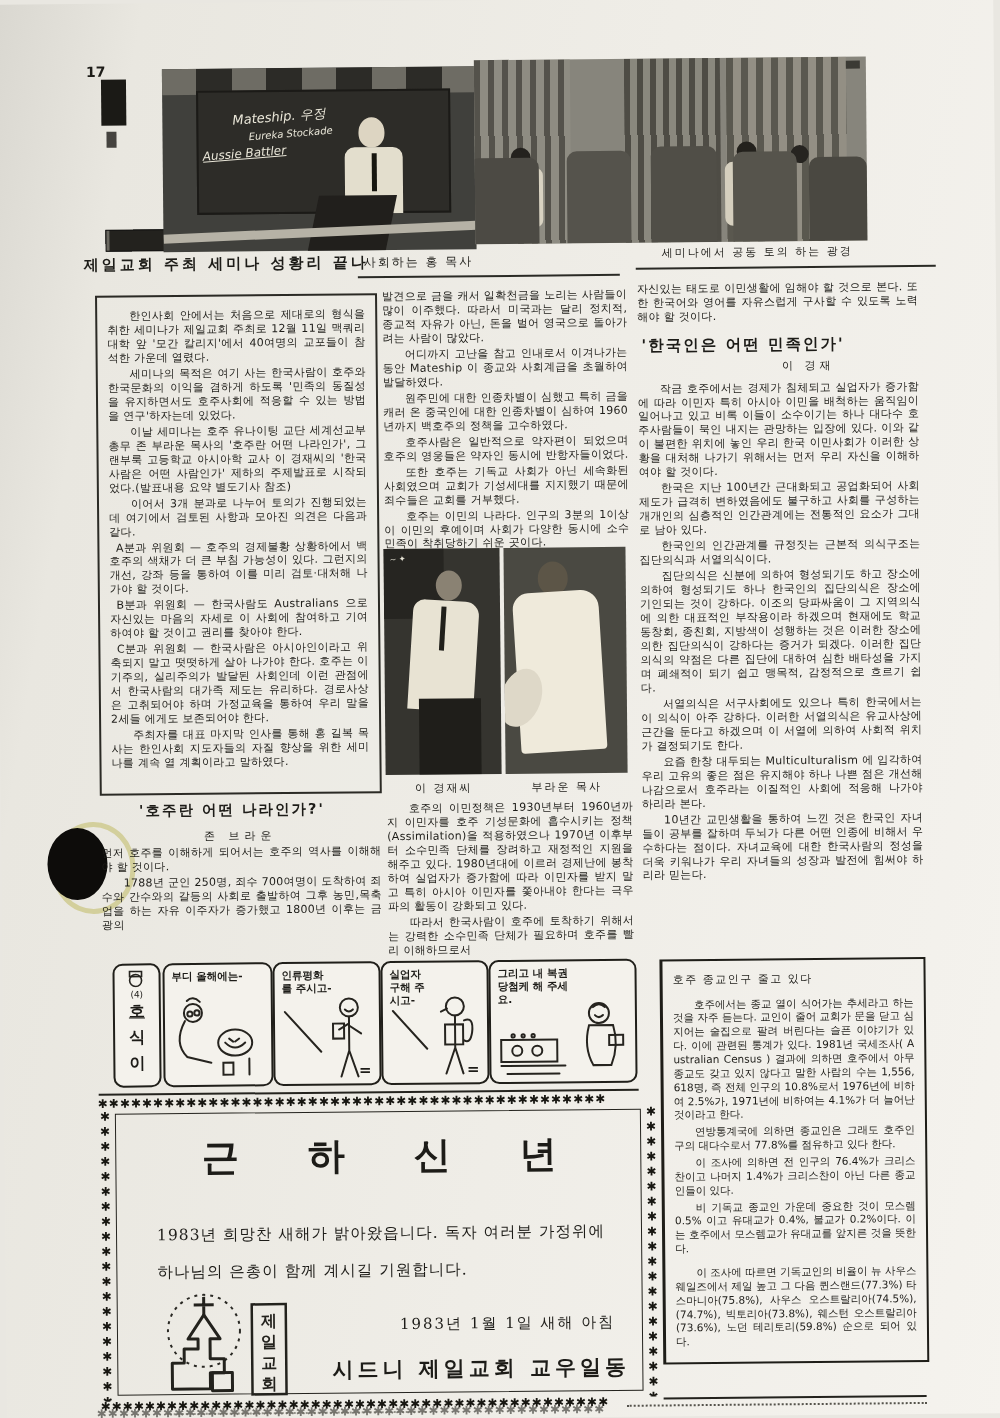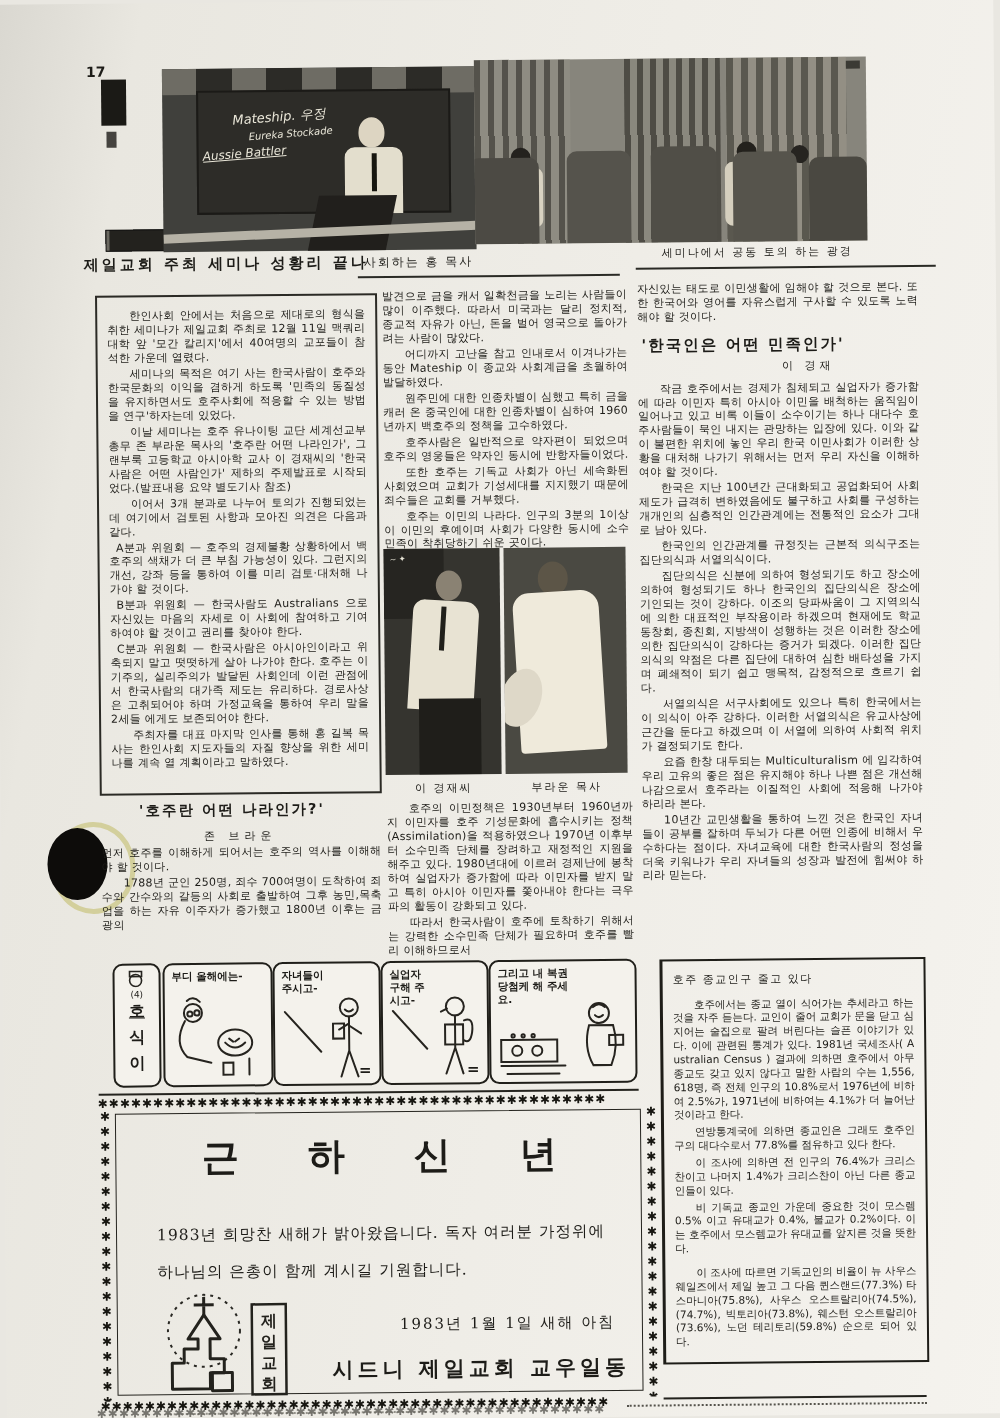--- a/index.html
+++ b/index.html
@@ -170,21 +170,21 @@
           <path d="M18,30 Q6,52 20,66 L44,72"></path>
           <path d="M20,10 Q26,4 33,11"></path>
           <ellipse cx="68" cy="52" rx="17" ry="13"></ellipse>
           <path d="M58,52 Q68,62 78,52"></path>
           <path d="M62,48 l4,3 M72,48 l-4,3"></path>
           <path d="M56,72 h10 v12 h-10 z M82,68 v16"></path>
         </g>
       </svg>
     </div>
     <div class="panel" style="left:160px;top:4px;width:104px;height:120px;">
-      <div class="lbl" style="width:52px;">자녀들이 주시고-</div>
+      <div class="lbl" style="width:52px;">인류평화를 주시고-</div>
       <svg class="doodle" width="98" height="88" viewBox="0 0 98 88">
         <g fill="none" stroke="#26241f" stroke-width="2" stroke-linecap="round">
           <path d="M8,18 L44,58"></path>
           <circle cx="72" cy="14" r="9"></circle>
             <path d="M68,16 q4,4 8,0"></path>
           <path d="M72,23 v34 M72,57 l-8,26 M72,57 l9,26"></path>
           <rect x="56" y="30" width="11" height="15"></rect>
           <path d="M72,30 l-10,6 M72,32 l12,8"></path>
         </g>
       </svg>

